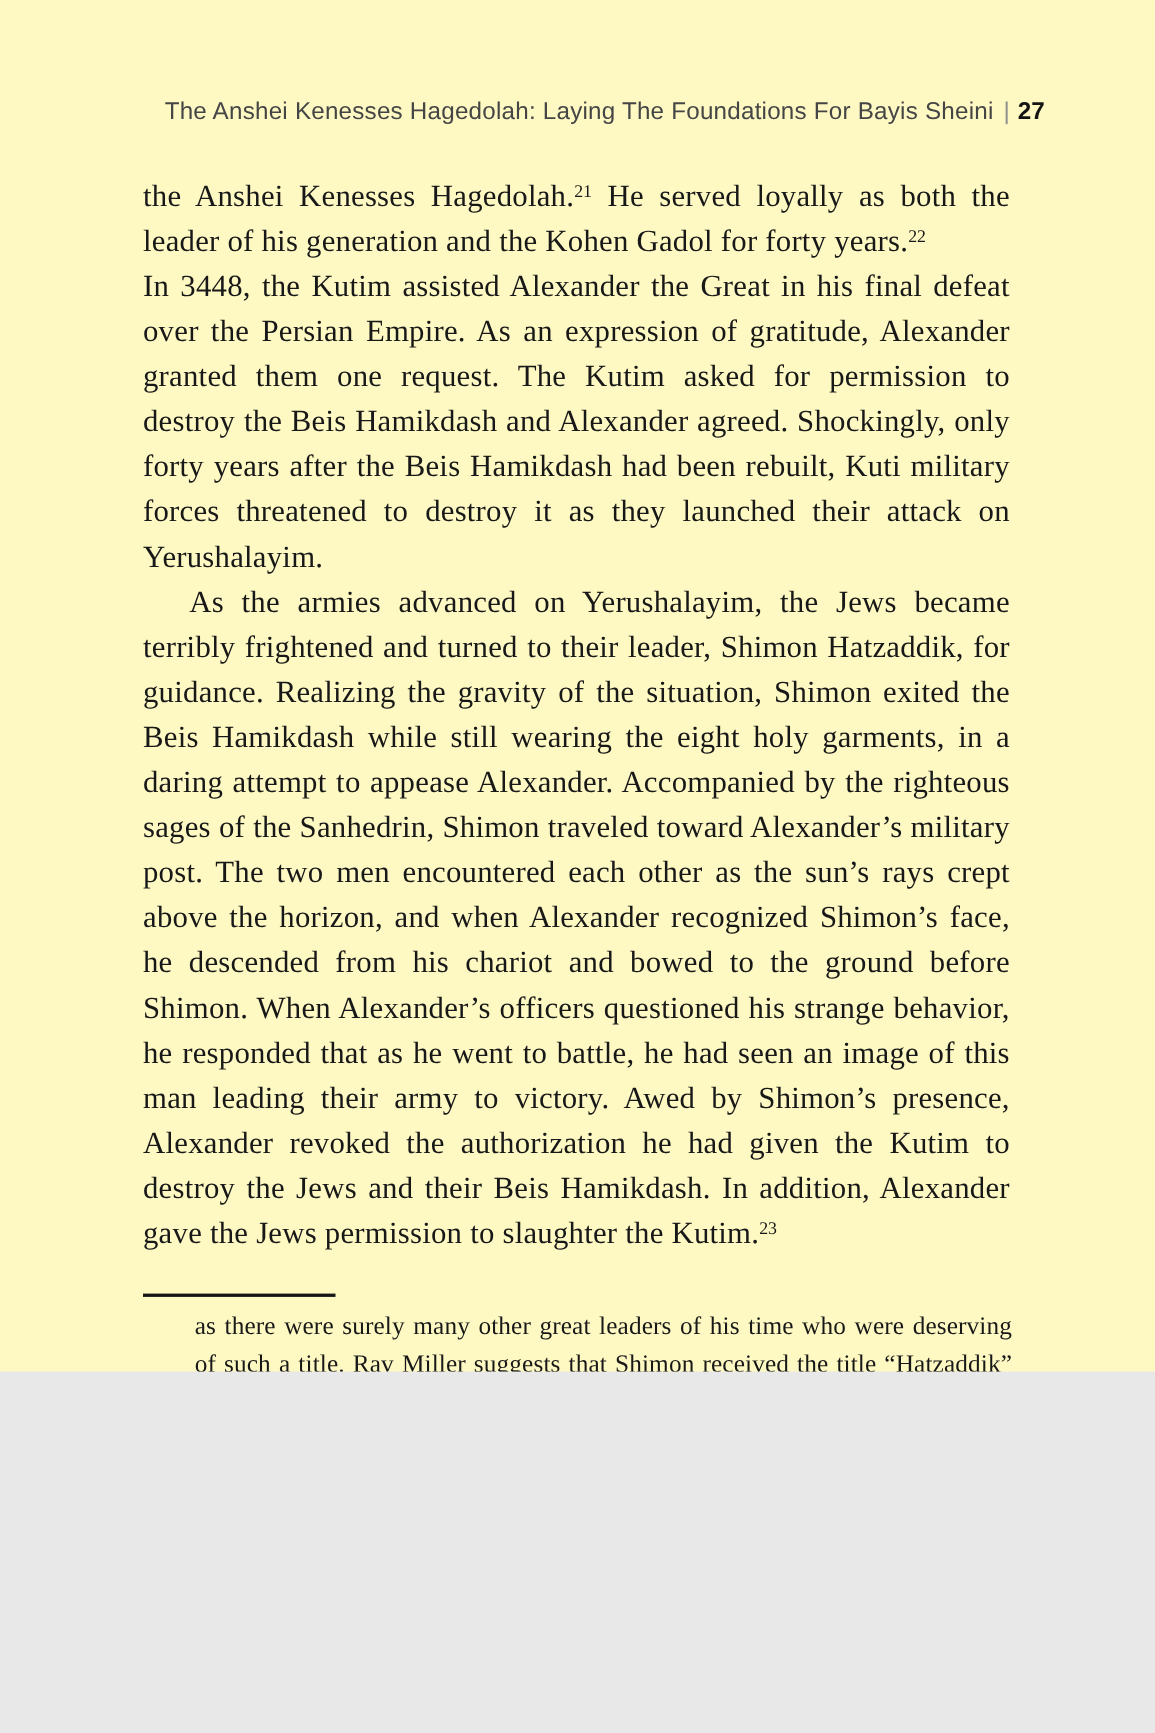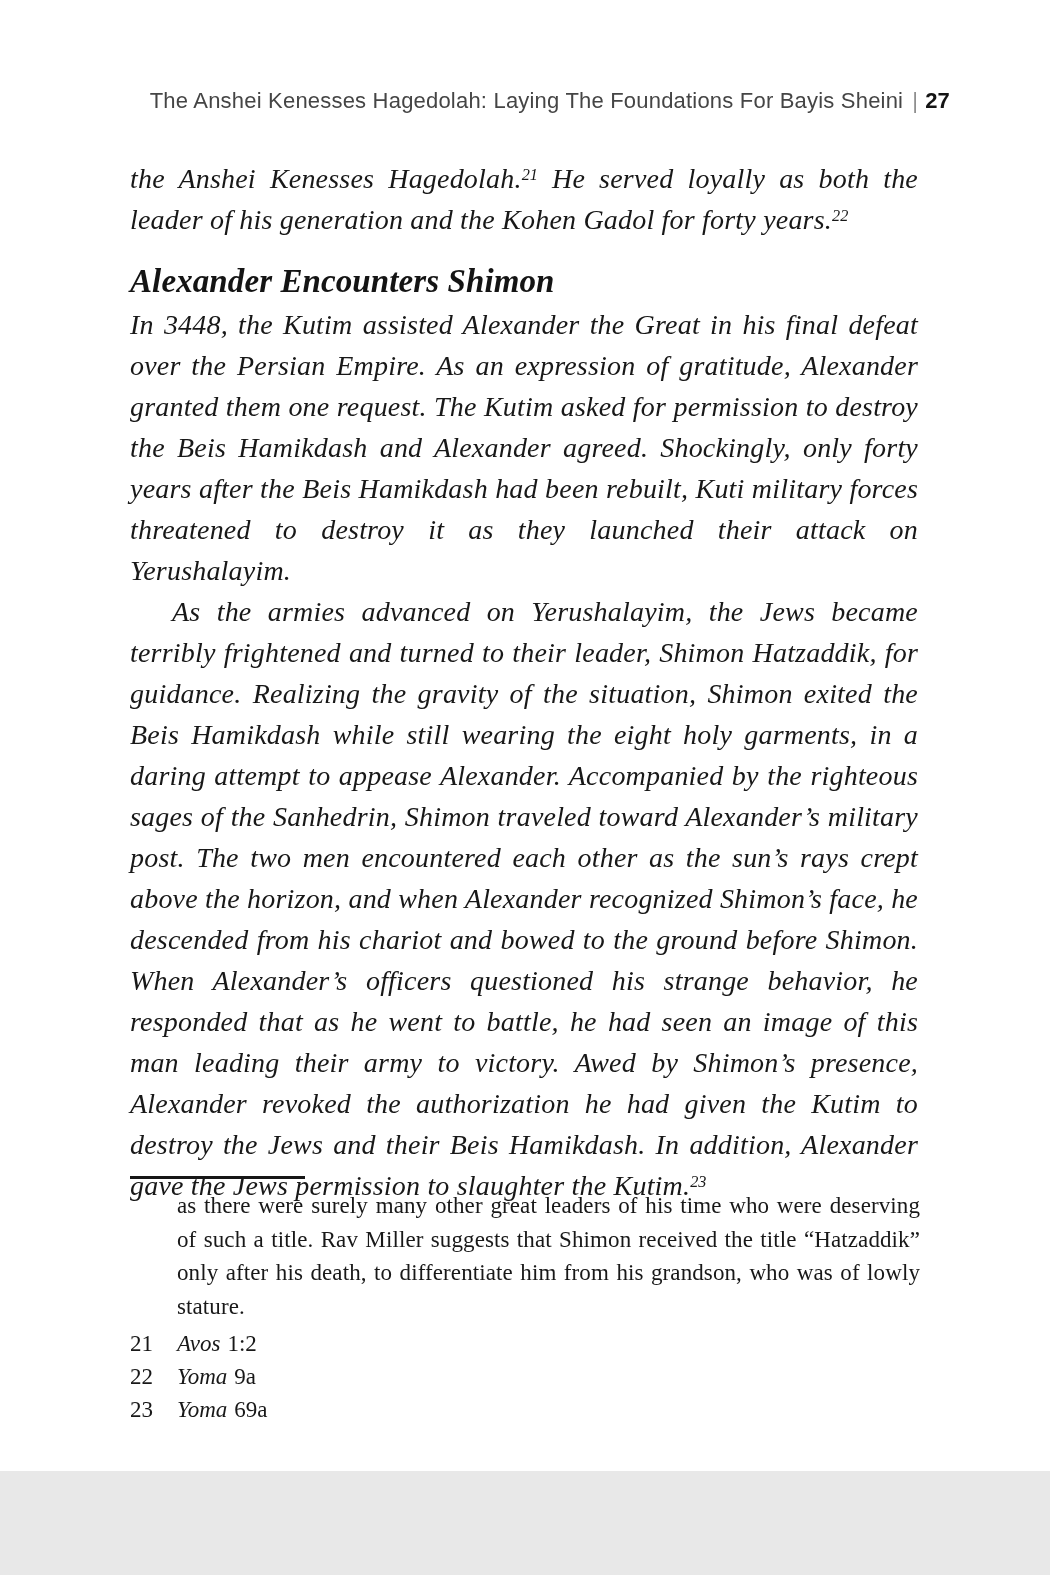--- a/index.html
+++ b/index.html
@@ -1,21 +1,21 @@
 <!DOCTYPE html>
 <html><head>
 <meta charset="utf-8">
 <style>
   html,body { margin:0; padding:0; background:#e8e8e8; }
   .page {
     position: relative;
     width: 1050px;
-    height: 1471px;
+    height: 1247px;
     margin: 0 auto;
-    background: #ffffff;
+    background: #fef9c3;
     font-family: "Liberation Serif", "DejaVu Serif", serif;
     color: #181818;
     overflow: hidden;
   }
 
   
   .running-head {
     position: absolute;
     top: 88px;
     left: 0;
@@ -30,21 +30,20 @@
   }
   .rh-sep { color: #8f8f8f; font-weight: 300; padding: 0 7px 0 9px; }
   .rh-page { font-weight: 700; color: #141414; }
 
   
   .content {
     position: absolute;
     top: 158px;
     left: 130px;
     width: 788px;
-    font-style: italic;
   }
   .para {
     margin: 0;
     font-size: 28px;
     line-height: 41px;
     text-align: justify;
     letter-spacing: 0.2px;
   }
   .para.indented { text-indent: 42px; }
   .fn-ref {
@@ -105,21 +104,20 @@
 <div class="page">
 
   <header class="running-head">
     <span class="rh-title">The Anshei Kenesses Hagedolah: Laying The Foundations For Bayis Sheini</span><span class="rh-sep">|</span><span class="rh-page">27</span>
   </header>
 
   <main class="content">
 
     <p class="para"><span>the Anshei Kenesses Hagedolah.</span><sup class="fn-ref">21</sup><span> He served loyally as both the leader of his generation and the Kohen Gadol for forty years.</span><sup class="fn-ref">22</sup></p>
 
-    <h2 class="section-heading">Alexander Encounters Shimon</h2>
 
     <p class="para">In 3448, the Kutim assisted Alexander the Great in his final defeat over the Persian Empire. As an expression of gratitude, Alexander granted them one request. The Kutim asked for permission to destroy the Beis Hamikdash and Alexander agreed. Shockingly, only forty years after the Beis Hamikdash had been rebuilt, Kuti military forces threatened to destroy it as they launched their attack on Yerushalayim.</p>
 
     <p class="para indented"><span>As the armies advanced on Yerushalayim, the Jews became terribly frightened and turned to their leader, Shimon Hatzaddik, for guidance. Realizing the gravity of the situation, Shimon exited the Beis Hamikdash while still wearing the eight holy garments, in a daring attempt to appease Alexander. Accompanied by the righteous sages of the Sanhedrin, Shimon traveled toward Alexander’s military post. The two men encountered each other as the sun’s rays crept above the horizon, and when Alexander recognized Shimon’s face, he descended from his chariot and bowed to the ground before Shimon. When Alexander’s officers questioned his strange behavior, he responded that as he went to battle, he had seen an image of this man leading their army to victory. Awed by Shimon’s presence, Alexander revoked the authorization he had given the Kutim to destroy the Jews and their Beis Hamikdash. In addition, Alexander gave the Jews permission to slaughter the Kutim.</span><sup class="fn-ref">23</sup></p>
 
   </main>
 
   <footer class="footnotes">
 
     <div class="fn-rule"></div>

